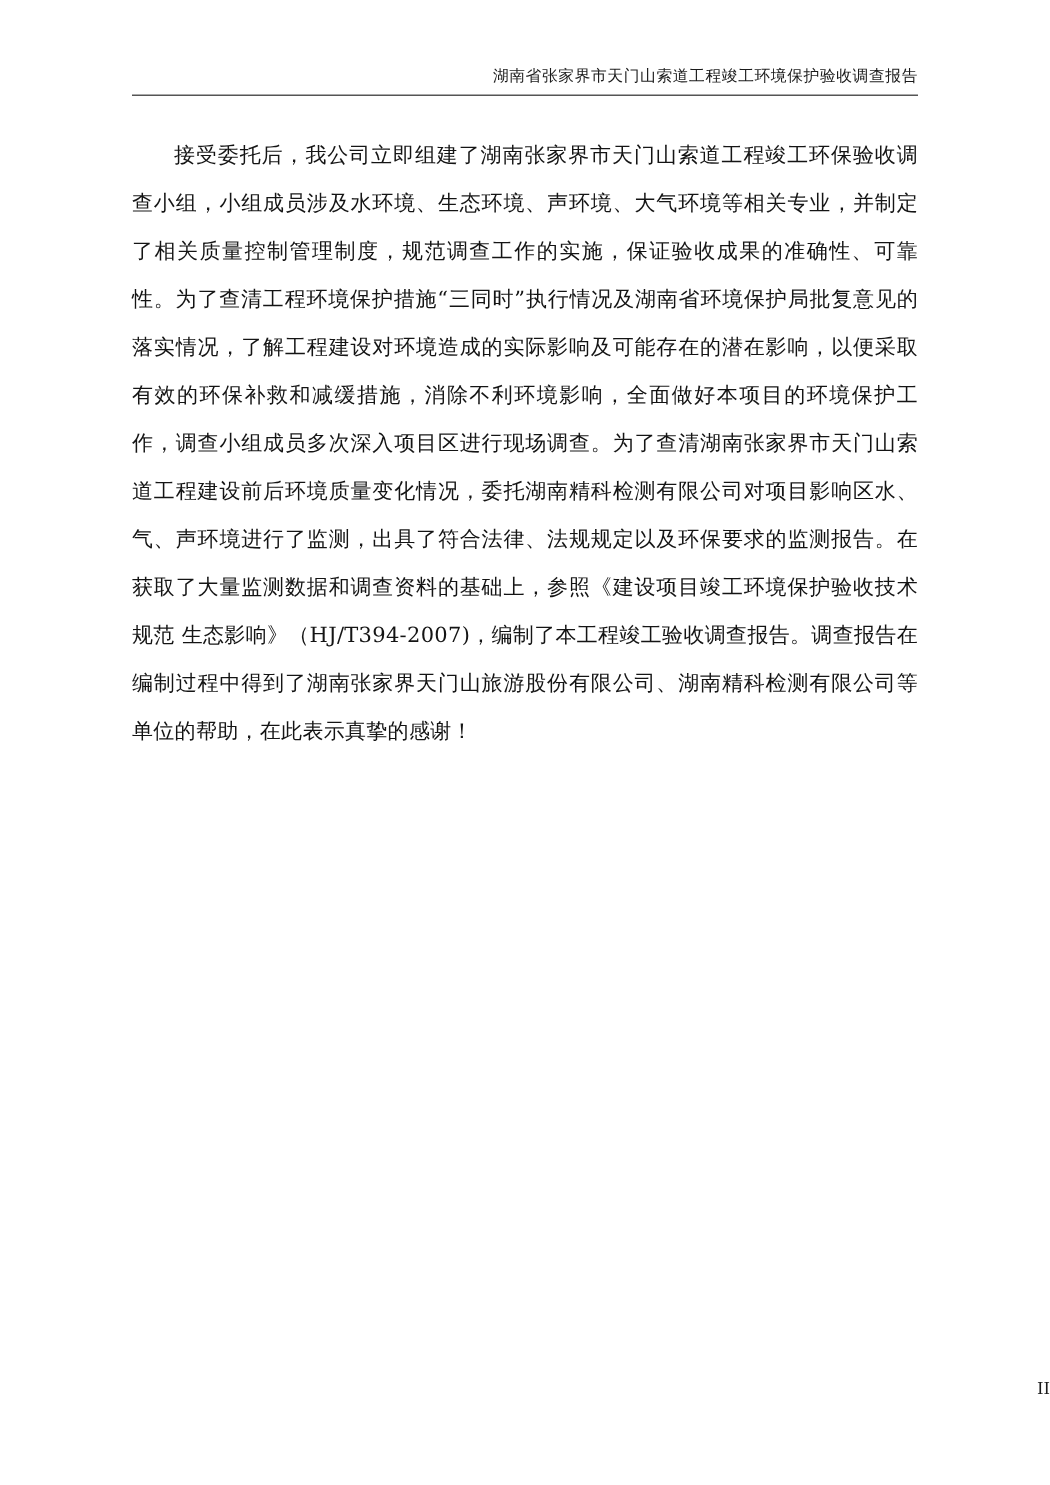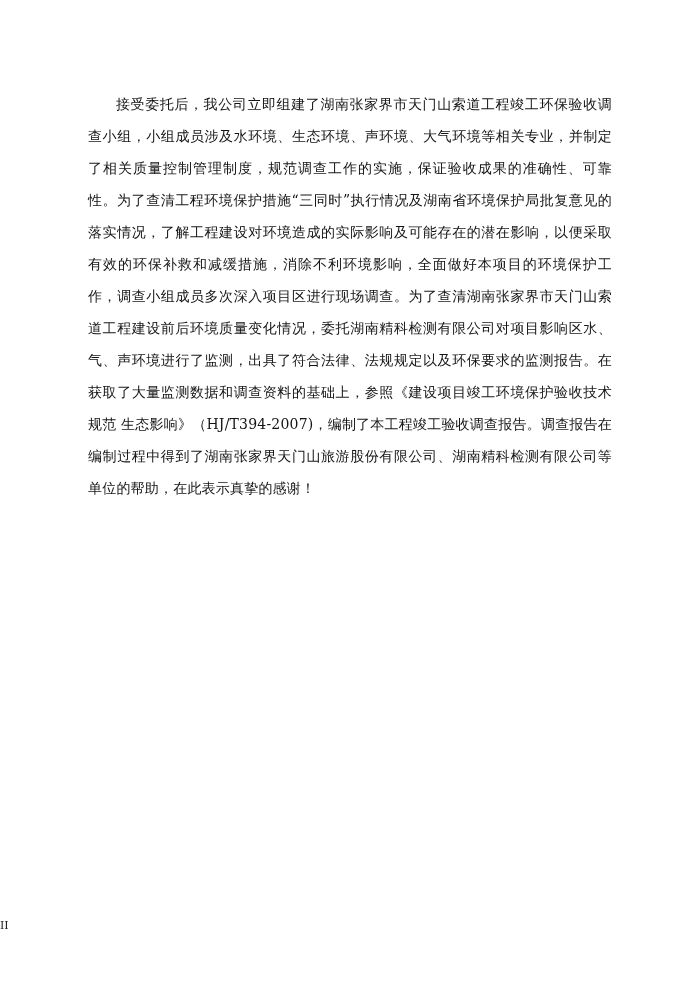--- a/index.html
+++ b/index.html
@@ -43,29 +43,30 @@
     text-align: justify;
     text-justify: inter-ideograph;
     text-indent: 2em;
     letter-spacing: 0.2px;
   }
   .footer {
     position: absolute;
     bottom: 58px;
     left: 0;
     width: 100%;
-    text-align: left;
+    text-align: right;
     font-family: "DejaVu Serif", "Liberation Serif", serif;
     font-size: 11px;
     color: #1a1a1a;
   }
 </style>
 </head>
 <body>
 
 <div class="page">
 
+  <div class="header">湖南省张家界市天门山索道工程竣工环境保护验收调查报告</div>
 
   <div class="body-text">接受委托后，我公司立即组建了湖南张家界市天门山索道工程竣工环保验收调查小组，小组成员涉及水环境、生态环境、声环境、大气环境等相关专业，并制定了相关质量控制管理制度，规范调查工作的实施，保证验收成果的准确性、可靠性。为了查清工程环境保护措施“三同时”执行情况及湖南省环境保护局批复意见的落实情况，了解工程建设对环境造成的实际影响及可能存在的潜在影响，以便采取有效的环保补救和减缓措施，消除不利环境影响，全面做好本项目的环境保护工作，调查小组成员多次深入项目区进行现场调查。为了查清湖南张家界市天门山索道工程建设前后环境质量变化情况，委托湖南精科检测有限公司对项目影响区水、气、声环境进行了监测，出具了符合法律、法规规定以及环保要求的监测报告。在获取了大量监测数据和调查资料的基础上，参照《建设项目竣工环境保护验收技术规范 生态影响》（HJ/T394-2007)，编制了本工程竣工验收调查报告。调查报告在编制过程中得到了湖南张家界天门山旅游股份有限公司、湖南精科检测有限公司等单位的帮助，在此表示真挚的感谢！</div>
 
   <div class="footer">II</div>
 
 </div>
 
 </body></html>

